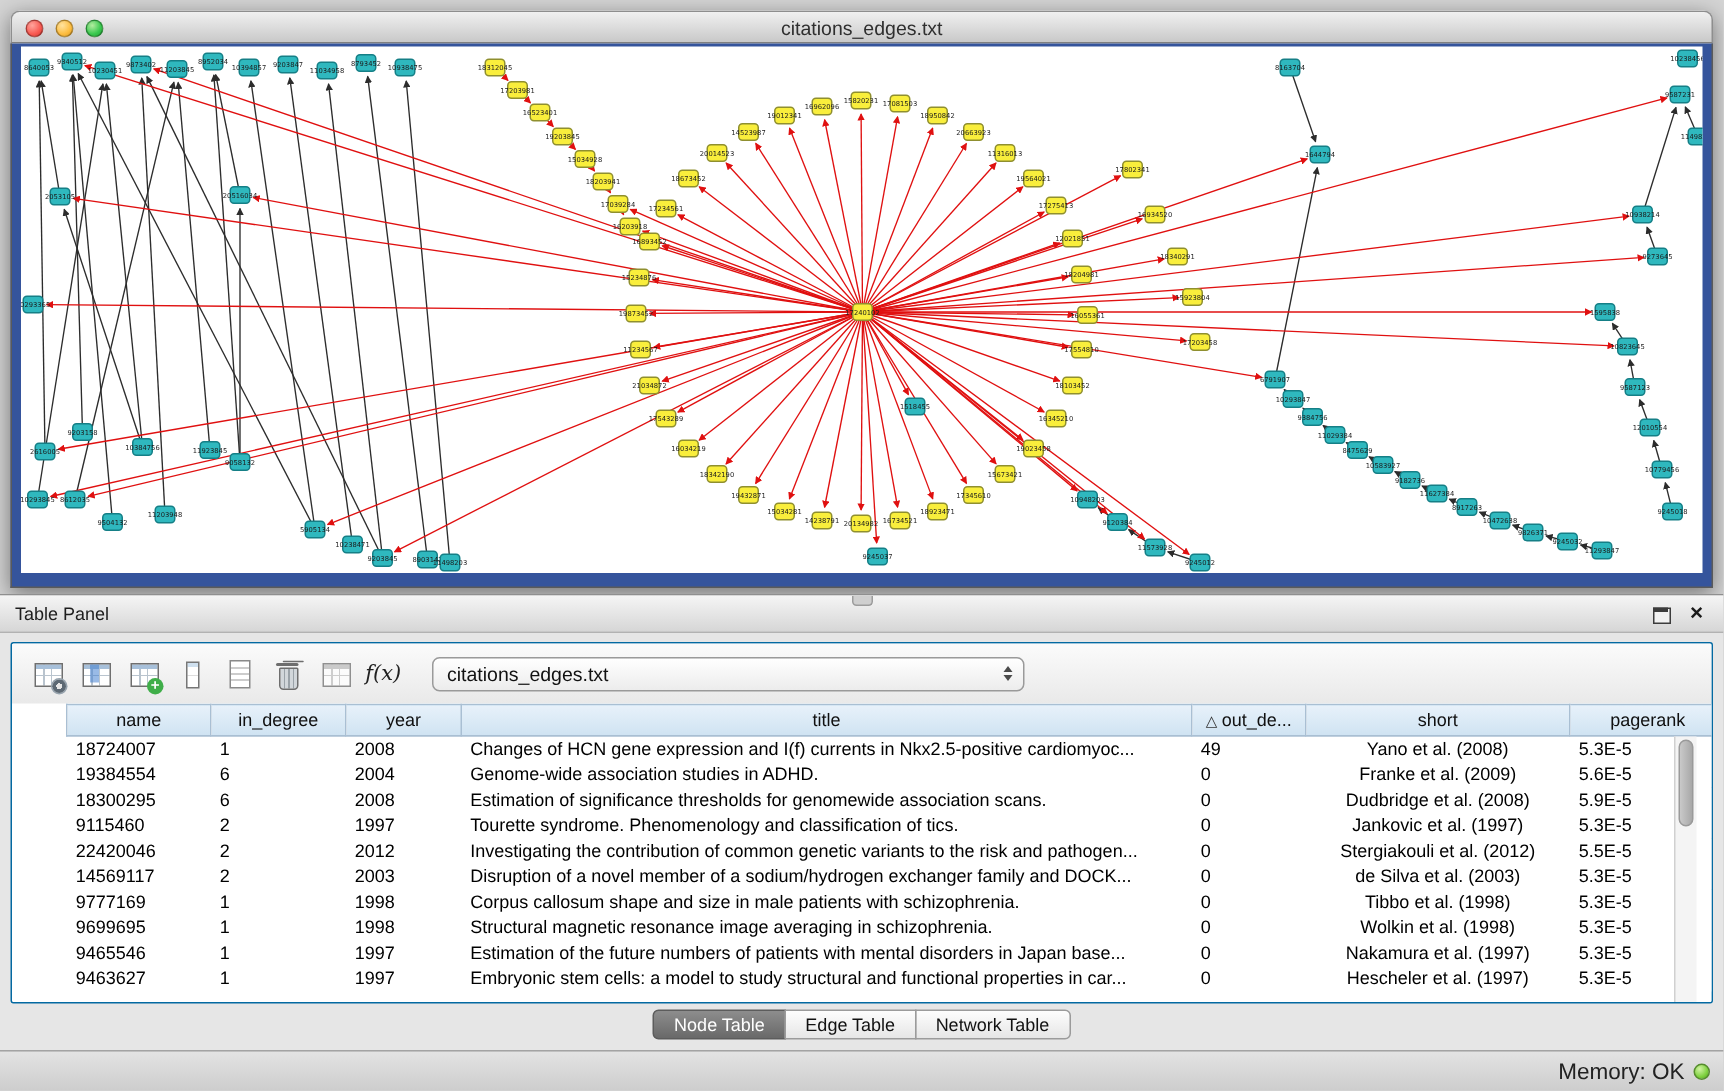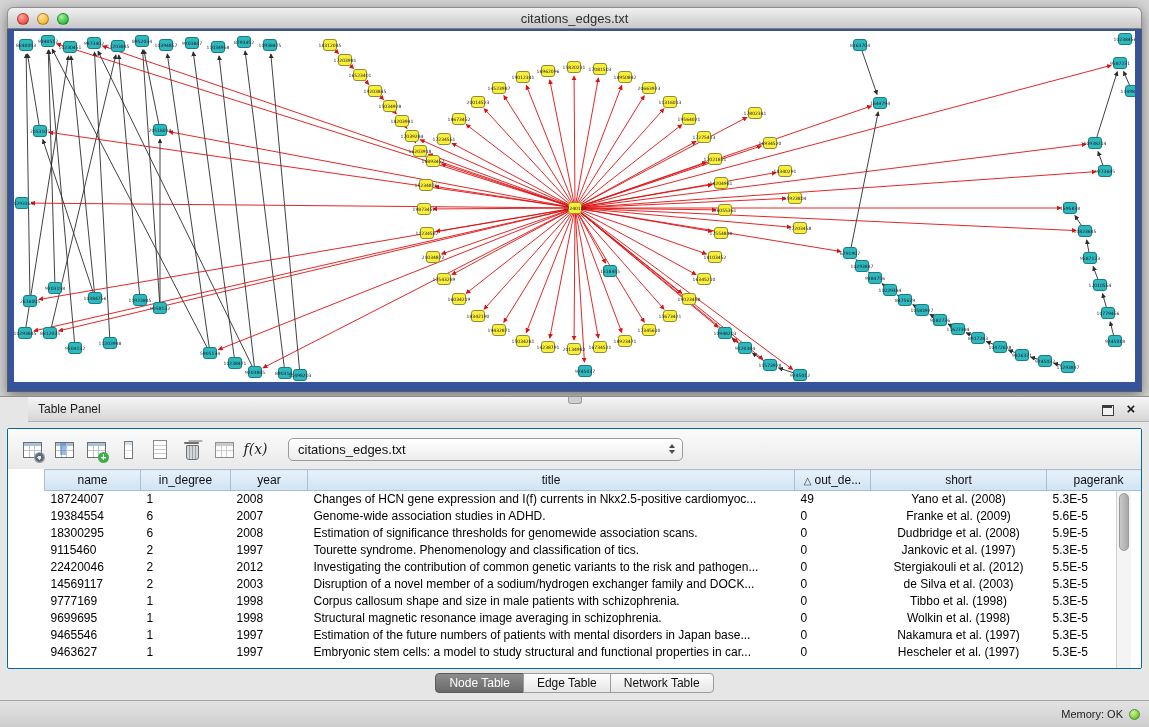--- a/index.html
+++ b/index.html
@@ -40,21 +40,21 @@
   .graph-canvas { background:#ffffff; display:block; }
   .edge-red   { stroke:#e01010; stroke-width:0.9; }
   .edge-black { stroke:#2c2c2c; stroke-width:0.9; }
   .node-y { fill:#f9ee3c; stroke:#8f8f2f; stroke-width:1; }
   .node-t { fill:#2fb8be; stroke:#157f86; stroke-width:1; }
   .node-label { font-family:"DejaVu Sans", sans-serif; font-size:4.5px; fill:#1c1c1c; text-anchor:middle; }
 
   
   .table-panel {
     position:absolute; left:0; top:396px; width:1149px; height:304px;
-    background:#e6e6e6; border-top:1px solid #8f8f8f;padding-left:28px;
+    background:#e6e6e6; border-top:1px solid #8f8f8f;
   }
   .panel-grip {
     position:absolute; left:calc(50% - 7px); top:0;
     width:14px; height:7px; background:#cfcfcf;
     border:1px solid #9c9c9c; border-top:none; border-radius:0 0 3px 3px;
   }
   .panel-header {
     height:25px; display:flex; align-items:center; padding:0 10px;
     background:linear-gradient(#f5f5f5,#d6d6d6);
     border-bottom:1px solid #b2b2b2;
@@ -179,21 +179,21 @@
   .tab:first-child { border-radius:4px 0 0 4px; margin-left:0; }
   .tab:last-child  { border-radius:0 4px 4px 0; }
   .tab.active { background:linear-gradient(#8d8d8d,#696969); color:#fff; border-color:#5c5c5c; }
 
   
   .status-bar {
     position:absolute; left:0; bottom:0; width:1149px; height:27px;
     background:linear-gradient(#e3e3e3,#cdcdcd);
     border-top:1px solid #a3a3a3;
   }
-  .memory { position:absolute; right:9px; top:0; bottom:0; display:flex; align-items:center; gap:6px; font-size:11px; color:#222; }
+  .memory { position:absolute; right:9px; top:0; bottom:0; display:flex; align-items:center; gap:6px; font-size:15px; color:#222; }
   .memory-dot {
     width:11px; height:11px; border-radius:50%;
     background:radial-gradient(circle at 35% 30%, #d2f3a4, #7ed13f 60%, #4f9a1f);
     border:1px solid #568c2e;
   }
 </style>
 </head>
 <body>
 
 <div class="network-window">
@@ -826,21 +826,21 @@
               <td>1</td>
               <td>2008</td>
               <td>Changes of HCN gene expression and I(f) currents in Nkx2.5-positive cardiomyoc...</td>
               <td>49</td>
               <td style="text-align: center;">Yano et al. (2008)</td>
               <td>5.3E-5</td>
             </tr>
             <tr>
               <td>19384554</td>
               <td>6</td>
-              <td>2007</td>
+              <td>2004</td>
               <td>Genome-wide association studies in ADHD.</td>
               <td>0</td>
               <td style="text-align: center;">Franke et al. (2009)</td>
               <td>5.6E-5</td>
             </tr>
             <tr>
               <td>18300295</td>
               <td>6</td>
               <td>2008</td>
               <td>Estimation of significance thresholds for genomewide association scans.</td>

